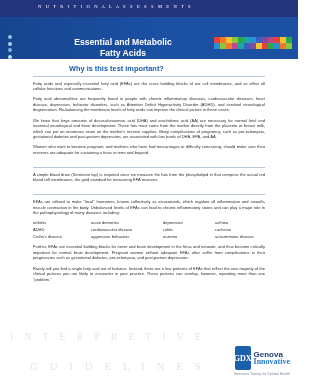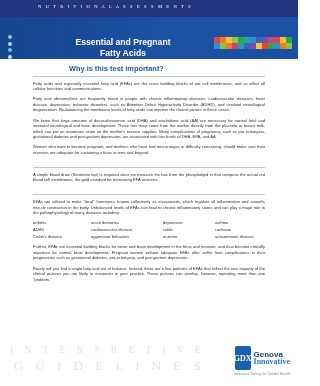--- a/index.html
+++ b/index.html
@@ -111,21 +111,21 @@
   .wm{
     position:absolute;left:10px;bottom:14px;
     color:#dfe4ef;
     font-size:9.5px;
     letter-spacing:4.5px;
     font-family:"Liberation Serif", serif;
     line-height:12px;
     pointer-events:none;
     text-align:right;
   }
-  .wm .l2{font-size:13px;letter-spacing:4.5px;display:block;margin-top:4px;}
+  .wm .l2{font-size:11px;letter-spacing:4.5px;display:block;margin-top:17px;}
 
   
   .logo{
     position:absolute;right:8px;bottom:16px;
     display:flex;align-items:center;gap:3px;
   }
   .logo-mark{
     width:16px;height:24px;border-radius:2px;
     background:#1b5fae;
     color:#fff;font-size:8px;font-weight:bold;
@@ -162,21 +162,21 @@
   </div>
 
   <div class="titleblock">
     <div class="dots-left">
       <i></i>
         <i></i>
         <i></i>
         <i></i>
     </div>
     <div class="title-text">
-      <span>Essential and Pregnant</span><br>
+      <span>Essential and Metabolic</span><br>
       <span>Fatty Acids</span>
     </div>
     <div class="swatches">
         <span style="background: rgb(232, 66, 63);"></span>
         <span style="background: rgb(240, 122, 42);"></span>
         <span style="background: rgb(244, 196, 48);"></span>
         <span style="background: rgb(140, 198, 62);"></span>
         <span style="background: rgb(42, 168, 74);"></span>
         <span style="background: rgb(26, 169, 160);"></span>
         <span style="background: rgb(43, 143, 209);"></span>

